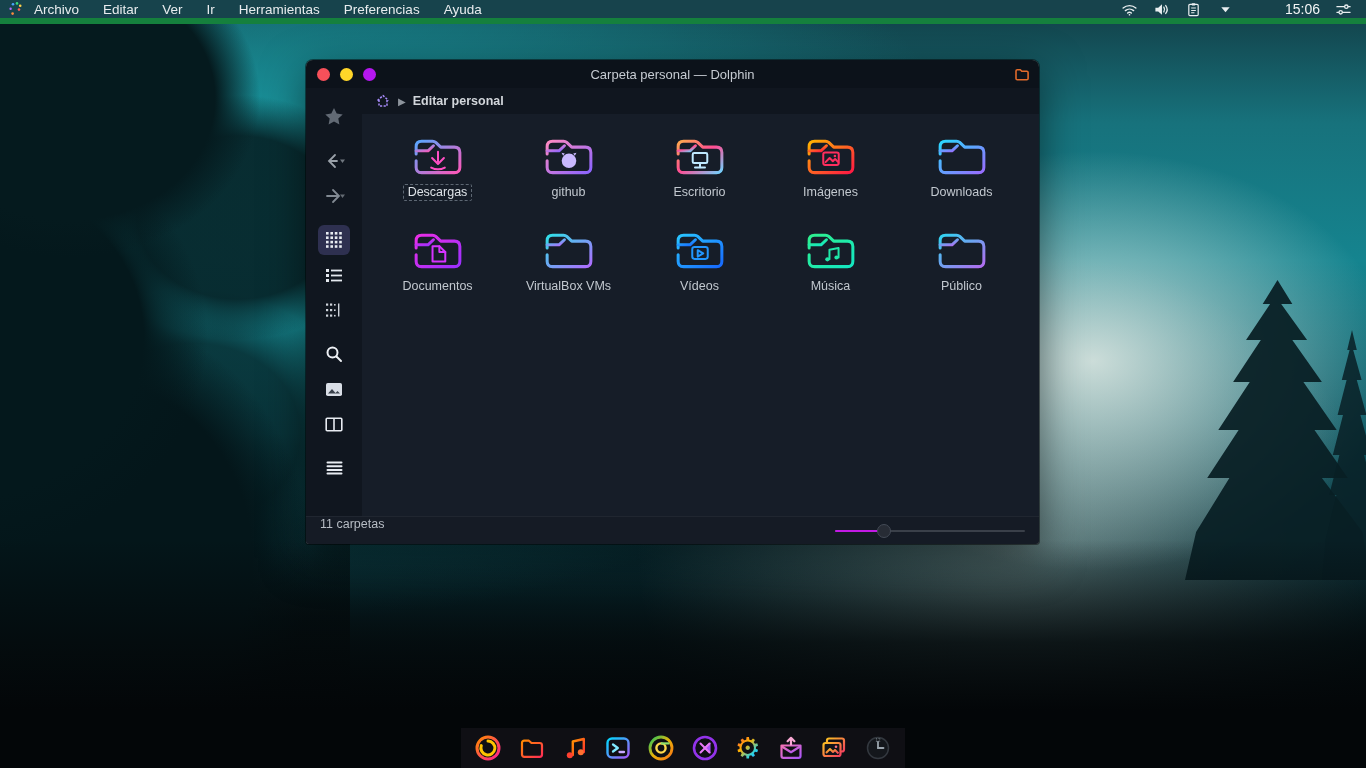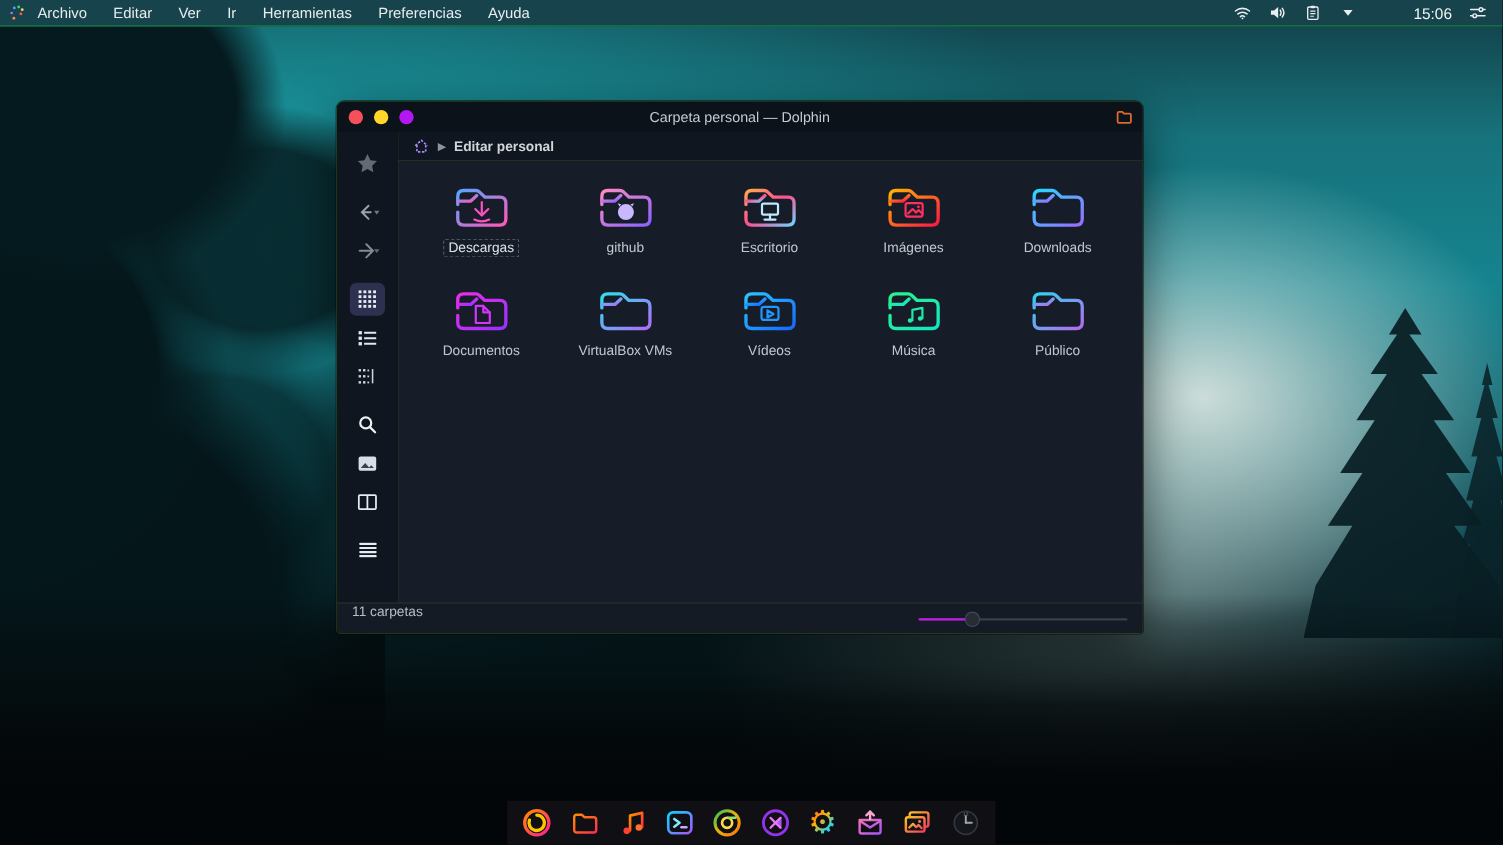--- a/index.html
+++ b/index.html
@@ -28,32 +28,32 @@
     clip-path:polygon(50% 0,58% 8%,52% 8%,66% 20%,58% 20%,74% 34%,64% 34%,82% 50%,70% 50%,
       88% 66%,74% 66%,96% 84%,100% 100%,0 100%,6% 84%,24% 66%,12% 66%,29% 50%,18% 50%,
       35% 34%,26% 34%,41% 20%,33% 20%,46% 8%,42% 8%); }
   .pine-a { left:1185px; top:280px; width:185px; height:300px; }
   .pine-b { left:1322px; top:330px; width:60px; height:250px; opacity:.85; }
   .bottom-band { position:absolute; left:0; top:540px; width:1366px; height:228px;
     background:linear-gradient(180deg, rgba(4,12,14,0) 0%, rgba(4,10,12,.85) 45%, #030608 75%); }
 
   
   #menubar { position:absolute; left:0; top:0; width:1366px; height:24px;
-    background:#17434c; border-bottom:1px solid #15803d; display:flex; align-items:center;
+    background:#17434c; border-bottom:6px solid #15803d; display:flex; align-items:center;
     color:#e8ecee; font-size:13.5px; z-index:50; }
   #app-glyph { width:16px; height:16px; margin:0 10px 0 8px; }
   #menu-items { display:flex; gap:24px; }
   .menu-item { cursor:default; }
   #tray { margin-left:auto; display:flex; align-items:center; gap:15px; padding-right:14px; }
   .tray-icon { width:17px; height:17px; display:flex; align-items:center; justify-content:center; }
   #tray-clock { font-size:14px; color:#f3f6f6;margin-left:36px; }
 
   
-  #window { position:absolute; left:306px; top:92px; width:733px; height:484px;
-    background:#4d7c0f; border-radius:7px 7px 3px 3px;
+  #window { position:absolute; left:306px; top:60px; width:733px; height:484px;
+    background:#737373; border-radius:7px 7px 3px 3px;
     box-shadow:0 14px 44px rgba(0,0,0,.55), 0 0 0 1px rgba(0,0,0,.45); overflow:hidden; }
   #titlebar { position:absolute; left:0; top:0; width:100%; height:28px; background:#0c121a;
     display:flex; align-items:center; }
   .lights { display:flex; gap:10px; margin-left:11px; }
   .light { width:13px; height:13px; border-radius:50%; }
   #win-title { position:absolute; left:0; right:0; text-align:center; color:#c6cbd2; font-size:13px; }
   #titlebar-folder-icon { position:absolute; right:9px; top:6px; width:16px; height:16px; }
 
   #toolbar-row { position:absolute; left:56px; top:28px; width:677px; height:26px;
     background:#10161f; display:flex; align-items:center; }

